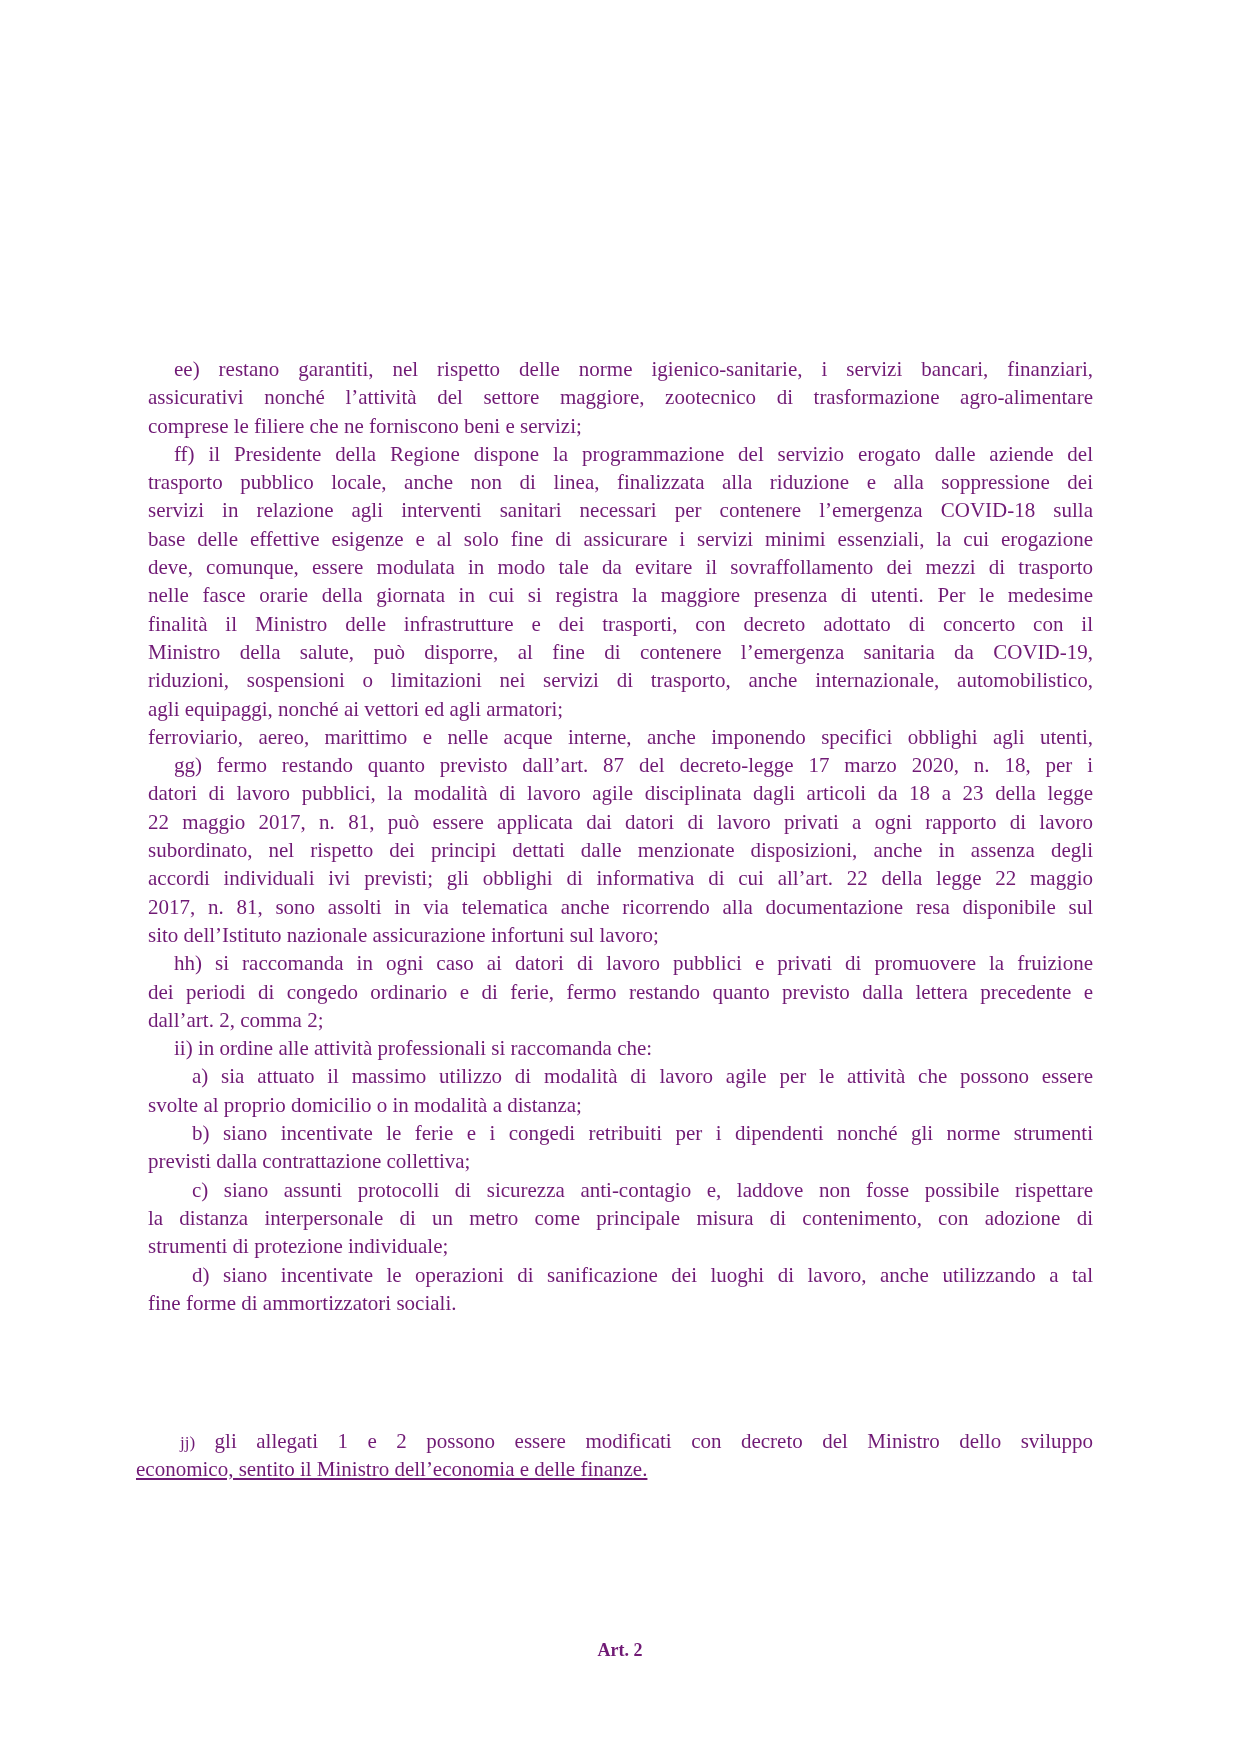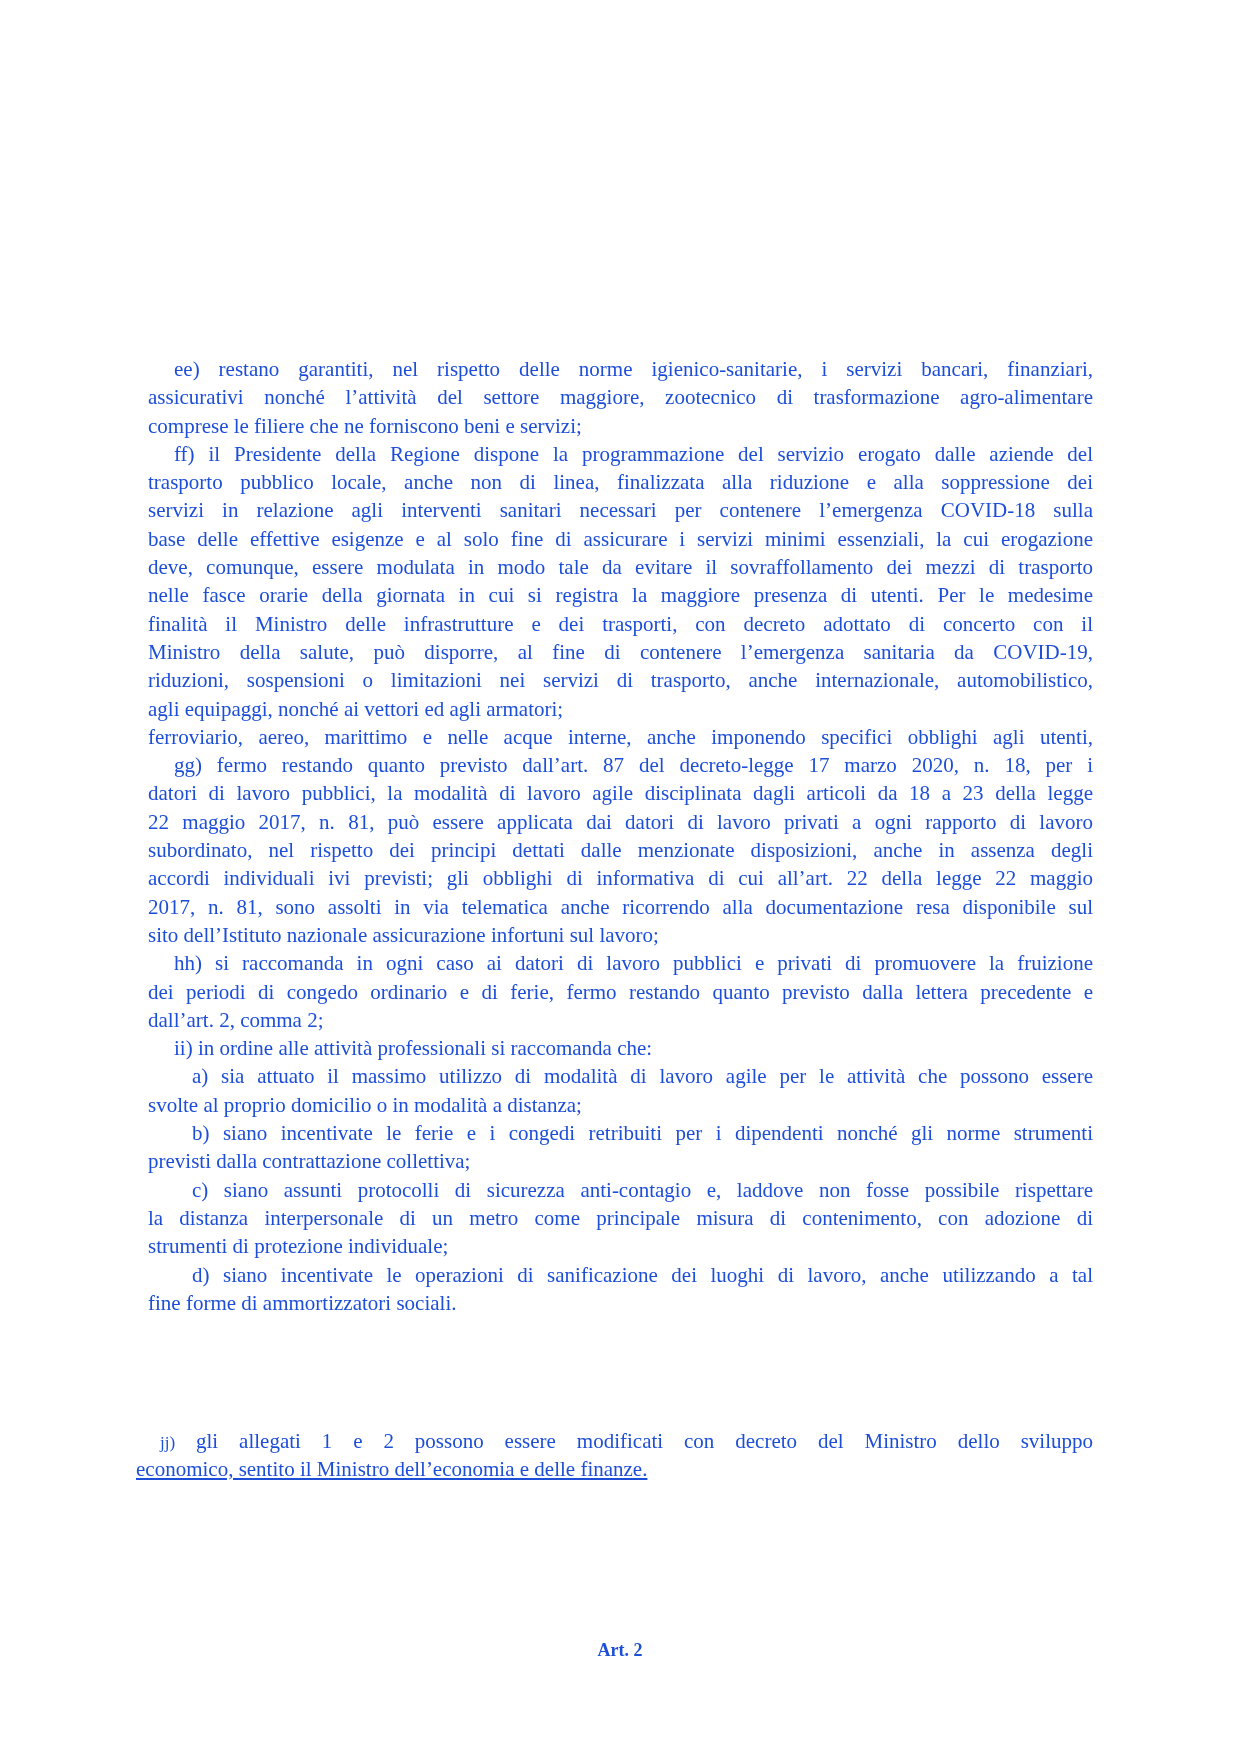--- a/index.html
+++ b/index.html
@@ -1,36 +1,36 @@
 <!DOCTYPE html>
 <html><head>
   <meta charset="utf-8">
   <style>
     html, body { margin: 0; padding: 0; background: #ffffff; }
     body { width: 1240px; height: 1755px; position: relative; overflow: hidden; }
     .page {
       position: absolute; left: 0; top: 0; width: 1240px; height: 1755px; background: #fff;
       font-family: "Liberation Serif", "DejaVu Serif", serif;
-      color: #1d4ed8; font-size: 21px;
+      color: #701a75; font-size: 21px;
     }
     .body-text { position: absolute; left: 148px; top: 355px; width: 945px; }
     .line {
       display: block; height: 28.3px; line-height: 28.3px; white-space: nowrap;
       text-align: justify; text-align-last: justify;
     }
     .line.last { text-align-last: left; }
     .ind1 { padding-left: 26px; }
     .ind2 { padding-left: 33px; }
     .heading {
       position: absolute; left: 0; width: 1240px; top: 1640px; text-align: center;
       font-weight: bold; font-size: 18px;
     }
     .jj-block { position: absolute; left: 148px; top: 1427px; width: 945px; }
     .jj-block .l2 { margin-left: -12px; text-decoration: underline; }
-    .small { font-size: 17px; }
+    .small { font-size: 17px; margin-left: 20px; }
   </style>
 </head>
 <body>
 
 <div class="page">
   <div class="body-text">
 
     <div>
       <span class="line ind1">ee) restano garantiti, nel rispetto delle norme igienico-sanitarie, i servizi bancari, finanziari,</span>
       <span class="line">assicurativi nonché l’attività del settore maggiore, zootecnico di trasformazione agro-alimentare</span>

